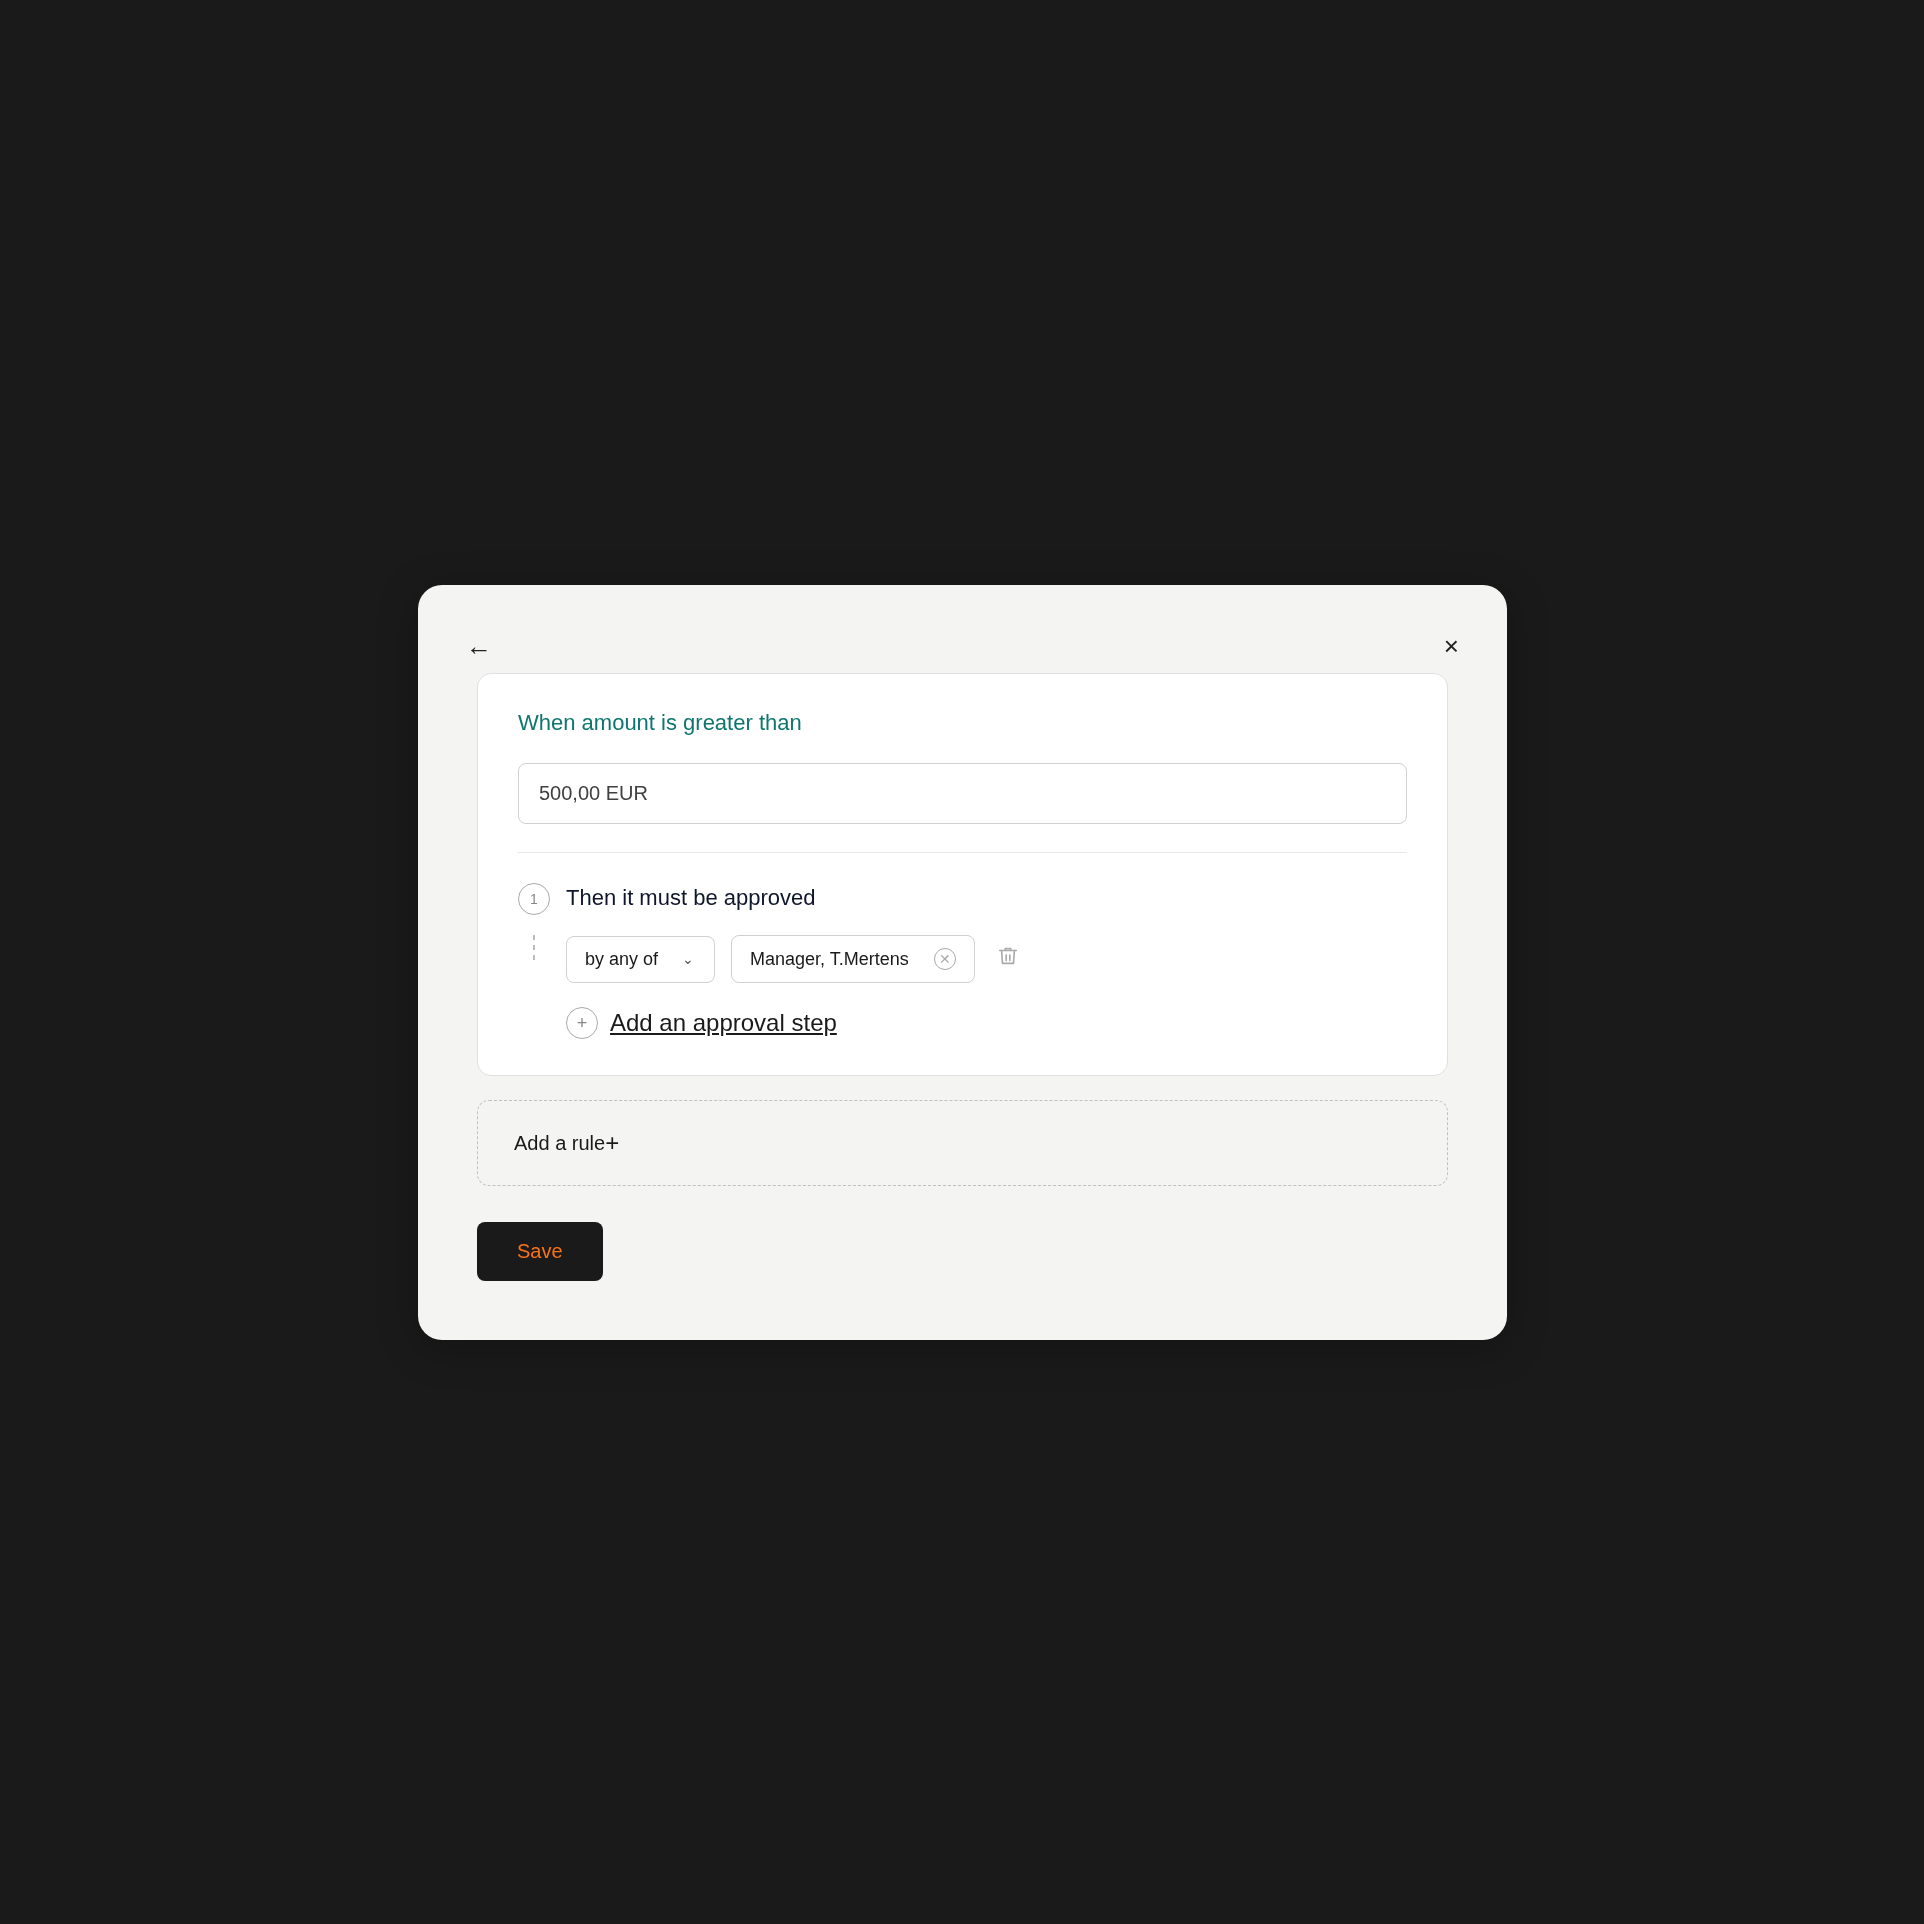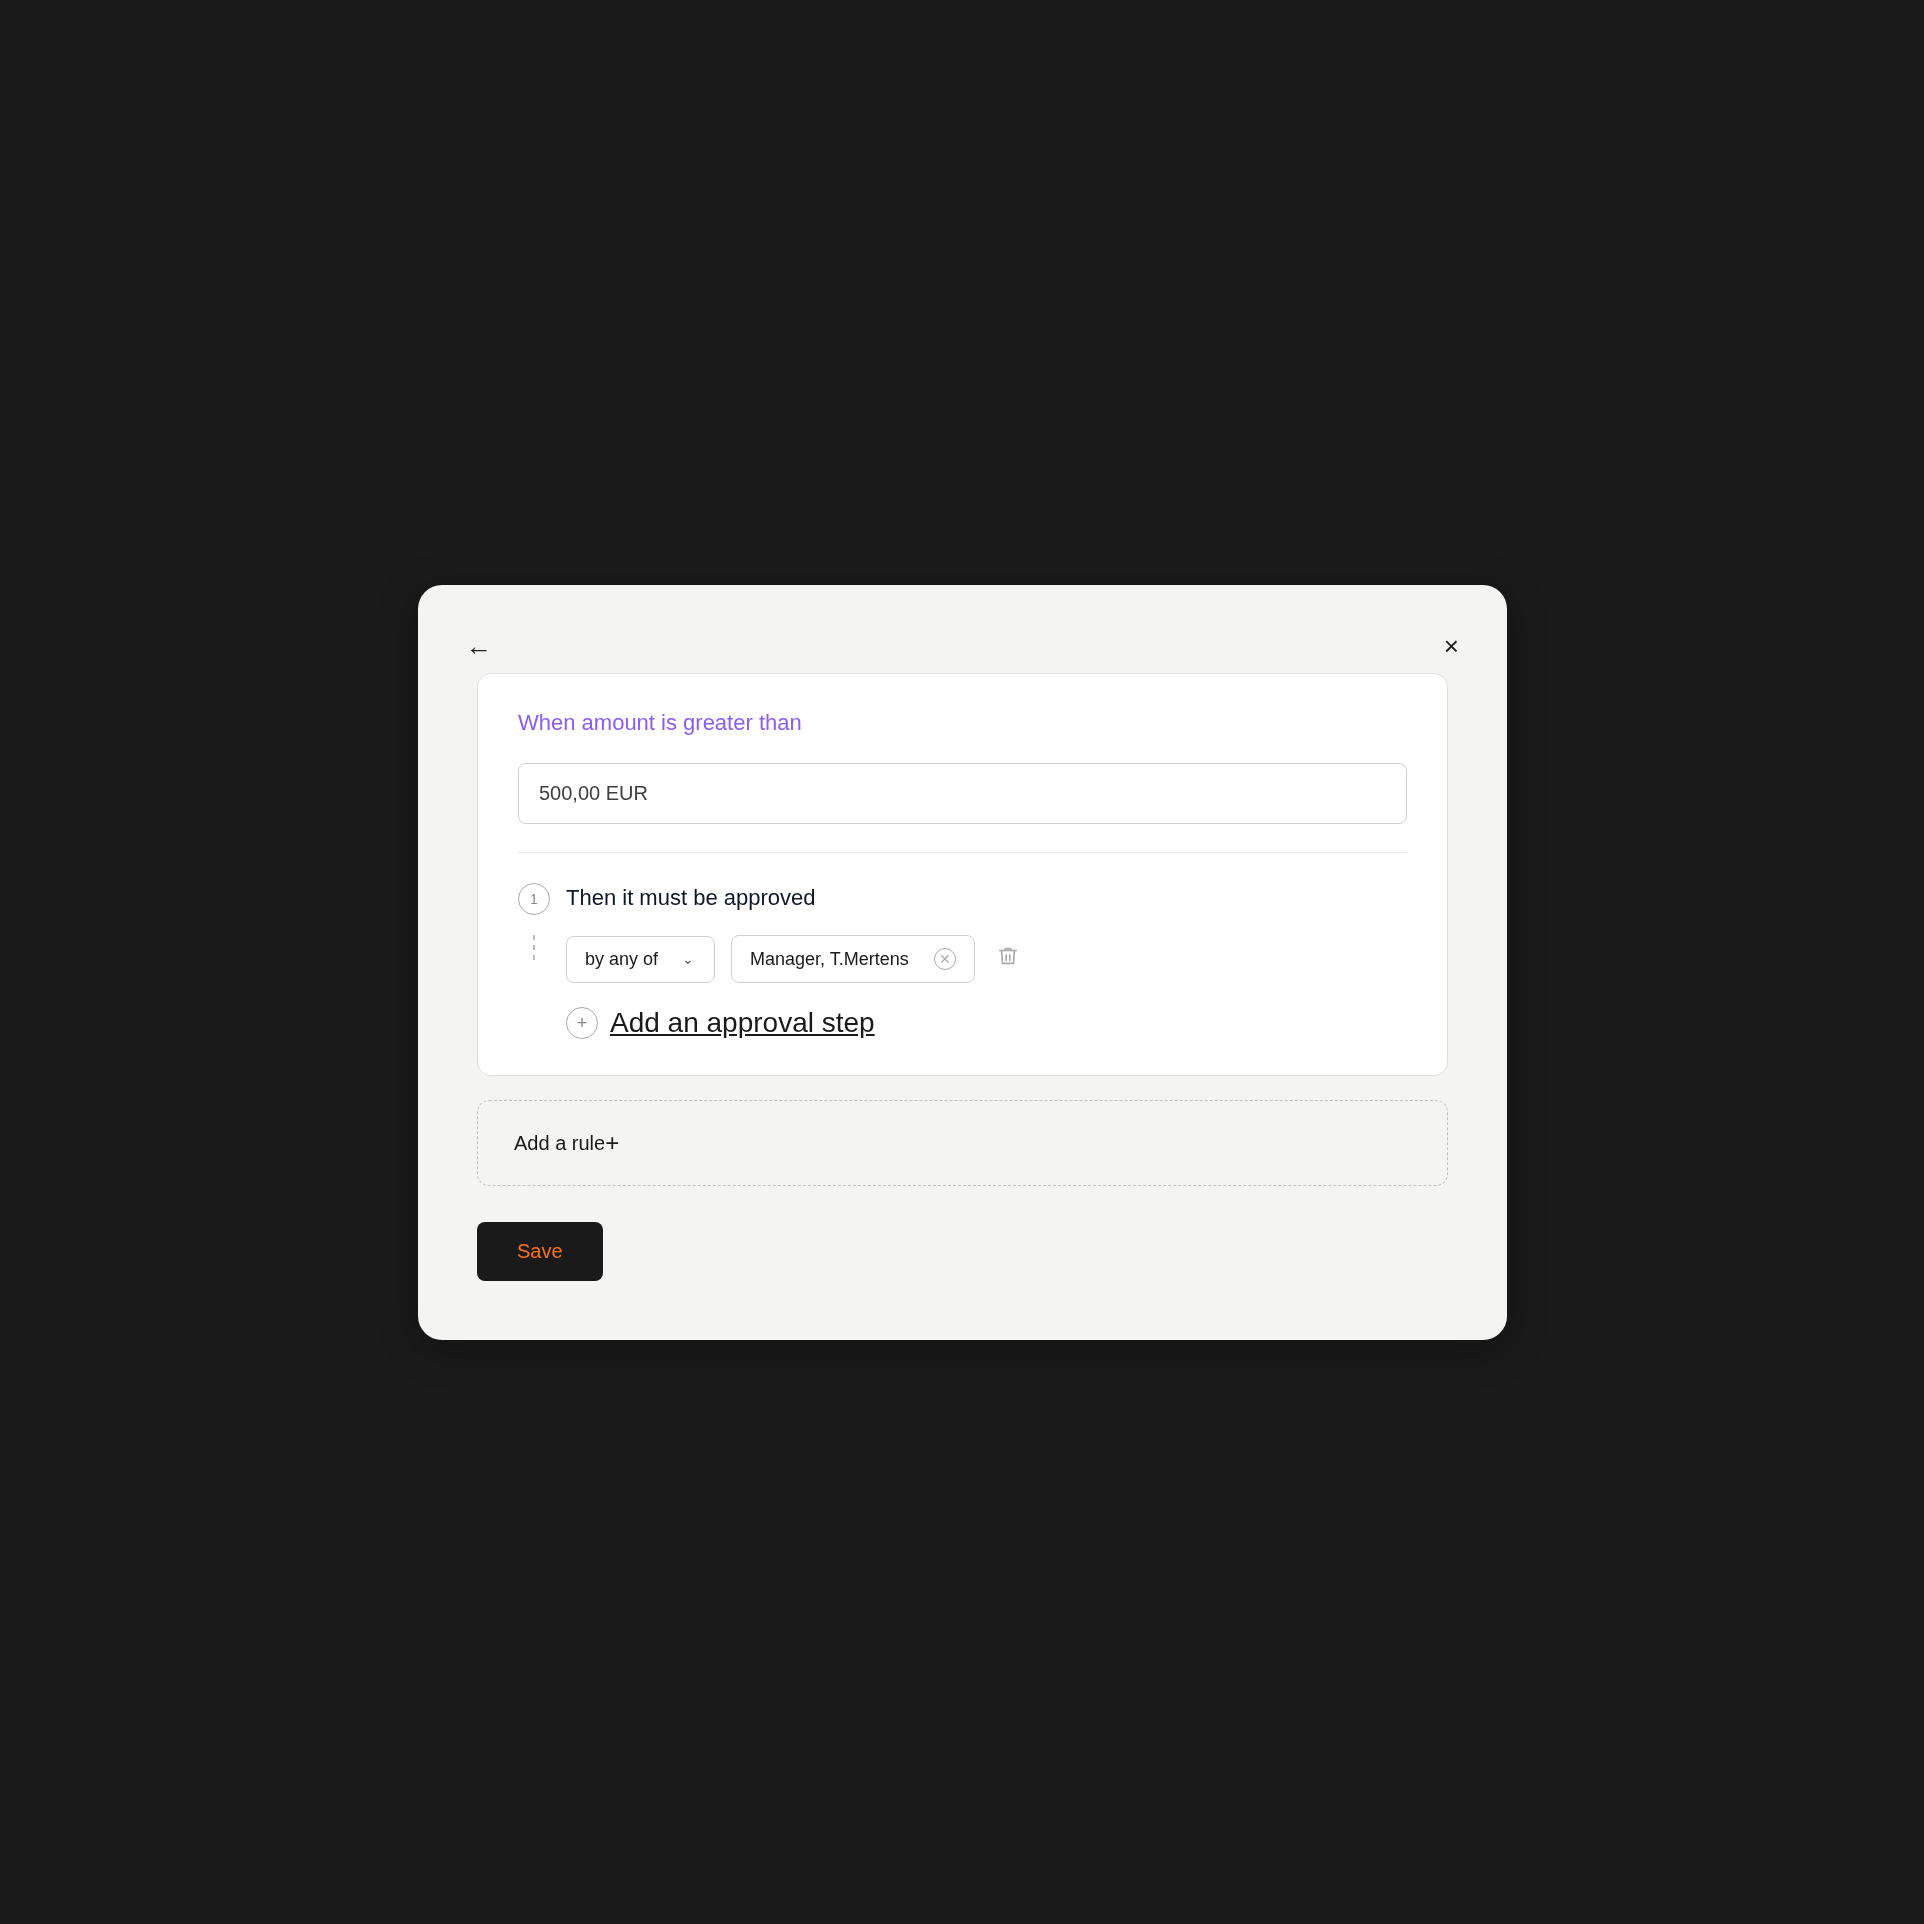--- a/index.html
+++ b/index.html
@@ -62,21 +62,21 @@
       background: #ffffff;
       border: 1px solid #e0e0e0;
       border-radius: 14px;
       padding: 36px 40px 36px 40px;
       margin-bottom: 24px;
     }
 
     .condition-title {
       font-size: 22px;
       font-weight: 500;
-      color: #8b5cf6;
+      color: #0f766e;
       margin-bottom: 27px;
     }
 
     .amount-input {
       width: 100%;
       border: 1px solid #d0d0d0;
       border-radius: 8px;
       padding: 18px 20px;
       font-size: 20px;
       color: #404040;
@@ -230,21 +230,21 @@
       align-items: center;
       justify-content: center;
       font-size: 18px;
       color: #888;
       cursor: pointer;
       background: #fff;
       flex-shrink: 0;
     }
 
     .add-step-text {
-      font-size: 28px;
+      font-size: 24px;
       color: #1a1a1a;
       text-decoration: underline;
       cursor: pointer;
     }
 
     .add-rule-card {
       border: 1.5px dashed #c0c0c0;
       border-radius: 12px;
       padding: 28px 36px;
       display: flex;

